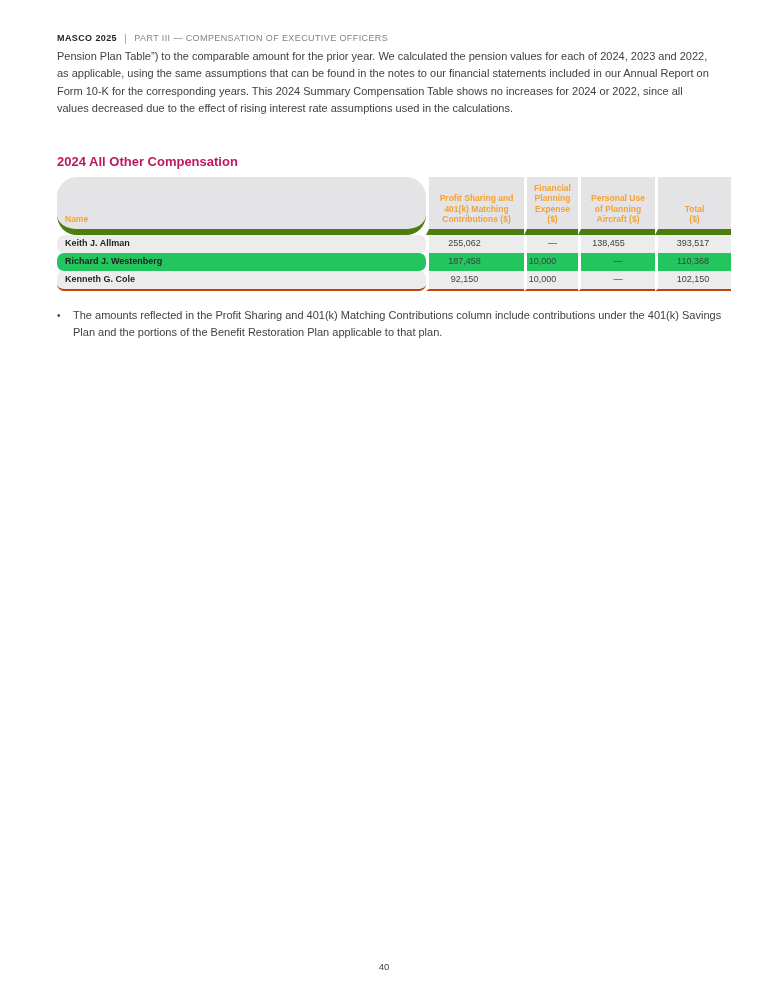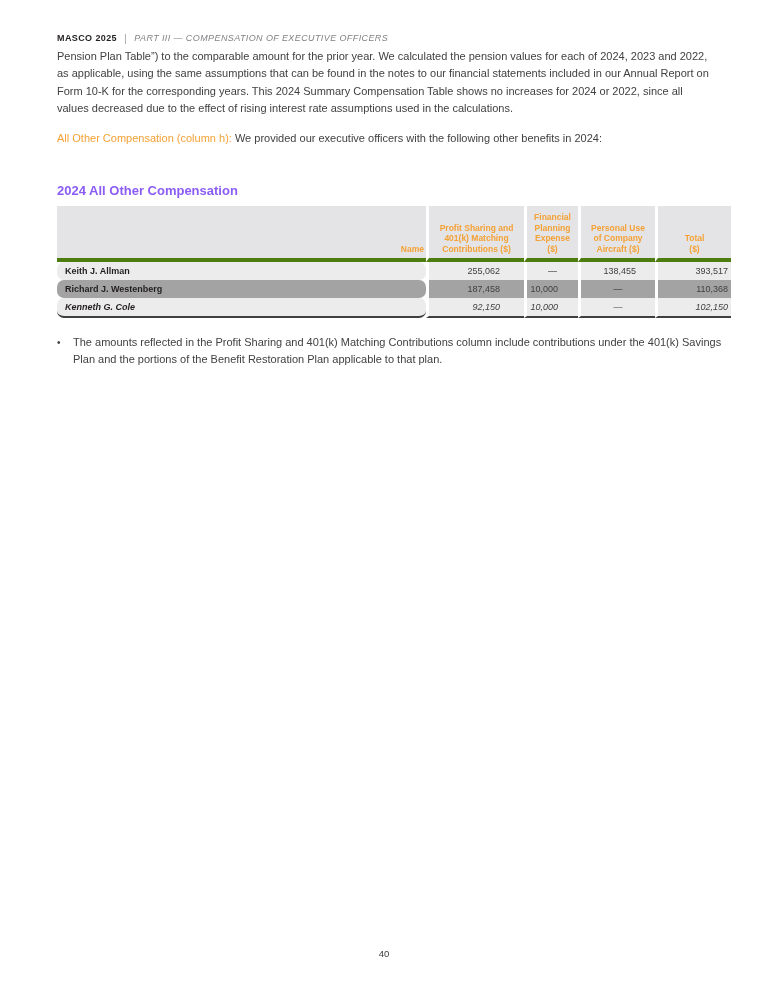--- a/index.html
+++ b/index.html
@@ -19,21 +19,21 @@
   
   .doc-header {
     display: flex;
     align-items: center;
     font-size: 9px;
     letter-spacing: 0.4px;
     line-height: 11px;
   }
   .doc-header .brand { font-weight: bold; color: #231f20; }
   .doc-header .sep { color: #a7a9ac; margin: 0 7px; font-weight: 300; font-size: 11px; }
-  .doc-header .section { color: #808285; font-style: italic; }
+  .doc-header .section { color: #808285; }
 
   
   .para {
     margin-top: 4px;
     font-size: 11px;
     line-height: 17.4px;
     color: #414042;
     width: 656px;
   }
   .lead {
@@ -42,21 +42,21 @@
     line-height: 17.4px;
     width: 656px;
   }
   .lead .lead-label { color: #f4a135; }
 
   
   .section-title {
     margin-top: 36px;
     font-size: 13px;
     font-weight: bold;
-    color: #8b5cf6;
+    color: #be185d;
   }
 
   table.comp-table {
     margin-top: 8px;
     border-collapse: separate;
     border-spacing: 0;
     width: 656px;
     table-layout: fixed;
   }
   .comp-table th, .comp-table td { overflow: hidden; }
@@ -65,43 +65,43 @@
 
   .comp-table thead th {
     background: #e4e4e6;
     color: #f4a135;
     font-size: 8.5px;
     font-weight: bold;
     line-height: 10.5px;
     vertical-align: bottom;
     text-align: center;
     padding: 6px 2px 4px;
-    border-bottom: 4px solid #4d7c0f;
+    border-bottom: 6px solid #4d7c0f;
     white-space: pre-line;
   }
-  .comp-table thead th.col-name { text-align: right; padding-left: 8px; }
+  .comp-table thead th.col-name { text-align: left; padding-left: 8px; border-radius: 20px; }
 
   .col-name  { width: 369px; }
   .col-ps    { width: 98px; }
   .col-fp    { width: 54px; }
   .col-pu    { width: 77px; }
   .col-total { width: 76px; }
 
   .comp-table tbody td {
     font-size: 9px;
     line-height: 11px;
     padding: 3.5px 0;
     color: #414042;
-    background: #a3a3a3;
+    background: #22c55e;
   }
   .comp-table tbody tr:nth-child(odd) td { background: #ececec; }
-  .comp-table tbody tr:last-child td { border-bottom: 2px solid #404040; font-style: italic; }
+  .comp-table tbody tr:last-child td { border-bottom: 2px solid #c2410c; }
 
   .comp-table td.name { font-weight: bold; color: #231f20; padding-left: 8px; border-radius: 7px; }
-  .comp-table td.num { text-align: right; }
+  .comp-table td.num { text-align: center; }
   .comp-table td.c1 { padding-right: 24px; }
   .comp-table td.c2 { padding-right: 20px; }
   .comp-table td.c3 { padding-right: 19px; }
   .comp-table td.c4 { padding-right: 3px; }
   .comp-table td.num.dash { text-align: center; padding-right: 0; }
 
   
   .footnote {
     margin-top: 16px;
     display: flex;
@@ -110,57 +110,56 @@
     line-height: 17px;
     color: #414042;
   }
   .footnote .bullet { width: 16px; flex: 0 0 16px; font-size: 10px; line-height: 17px; }
   .footnote .fn-text { flex: 1; }
 
   
   .page-number {
     position: absolute;
     left: 0; right: 0;
-    bottom: 34px;
+    bottom: 21px;
     text-align: center;
     font-size: 9.5px;
     color: #414042;
   }
 </style>
 </head>
 <body>
 
 <div class="page">
   <div class="content">
 
     <div class="doc-header">
       <span class="brand">MASCO 2025</span>
       <span class="sep">|</span>
       <span class="section">PART III — COMPENSATION OF EXECUTIVE OFFICERS</span>
     </div>
 
     <p class="para">Pension Plan Table”) to the comparable amount for the prior year. We calculated the pension values for each of 2024, 2023 and 2022, as applicable, using the same assumptions that can be found in the notes to our financial statements included in our Annual Report on Form 10-K for the corresponding years. This 2024 Summary Compensation Table shows no increases for 2024 or 2022, since all values decreased due to the effect of rising interest rate assumptions used in the calculations.</p>
 
-    <p class="lead"><span class="lead-label">All Other Compensation (column h):</span><span> </span><span class="lead-text">We provided our executive officers with the following other benefits in 2024:</span></p>
 
     <h2 class="section-title">2024 All Other Compensation</h2>
 
     <table class="comp-table">
       <thead>
         <tr>
           <th class="col-name">Name</th>
           <th class="col-ps">Profit Sharing and
 401(k) Matching
 Contributions ($)</th>
           <th class="col-fp">Financial
 Planning
 Expense
 ($)</th>
           <th class="col-pu">Personal Use
-of Company
+of Planning
 Aircraft ($)</th>
           <th class="col-total">Total
 ($)</th>
         </tr>
       </thead>
       <tbody>
         <tr>
           <td class="name">Keith J. Allman</td>
           <td class="num c1">255,062</td>
           <td class="num c2 dash">—</td>

